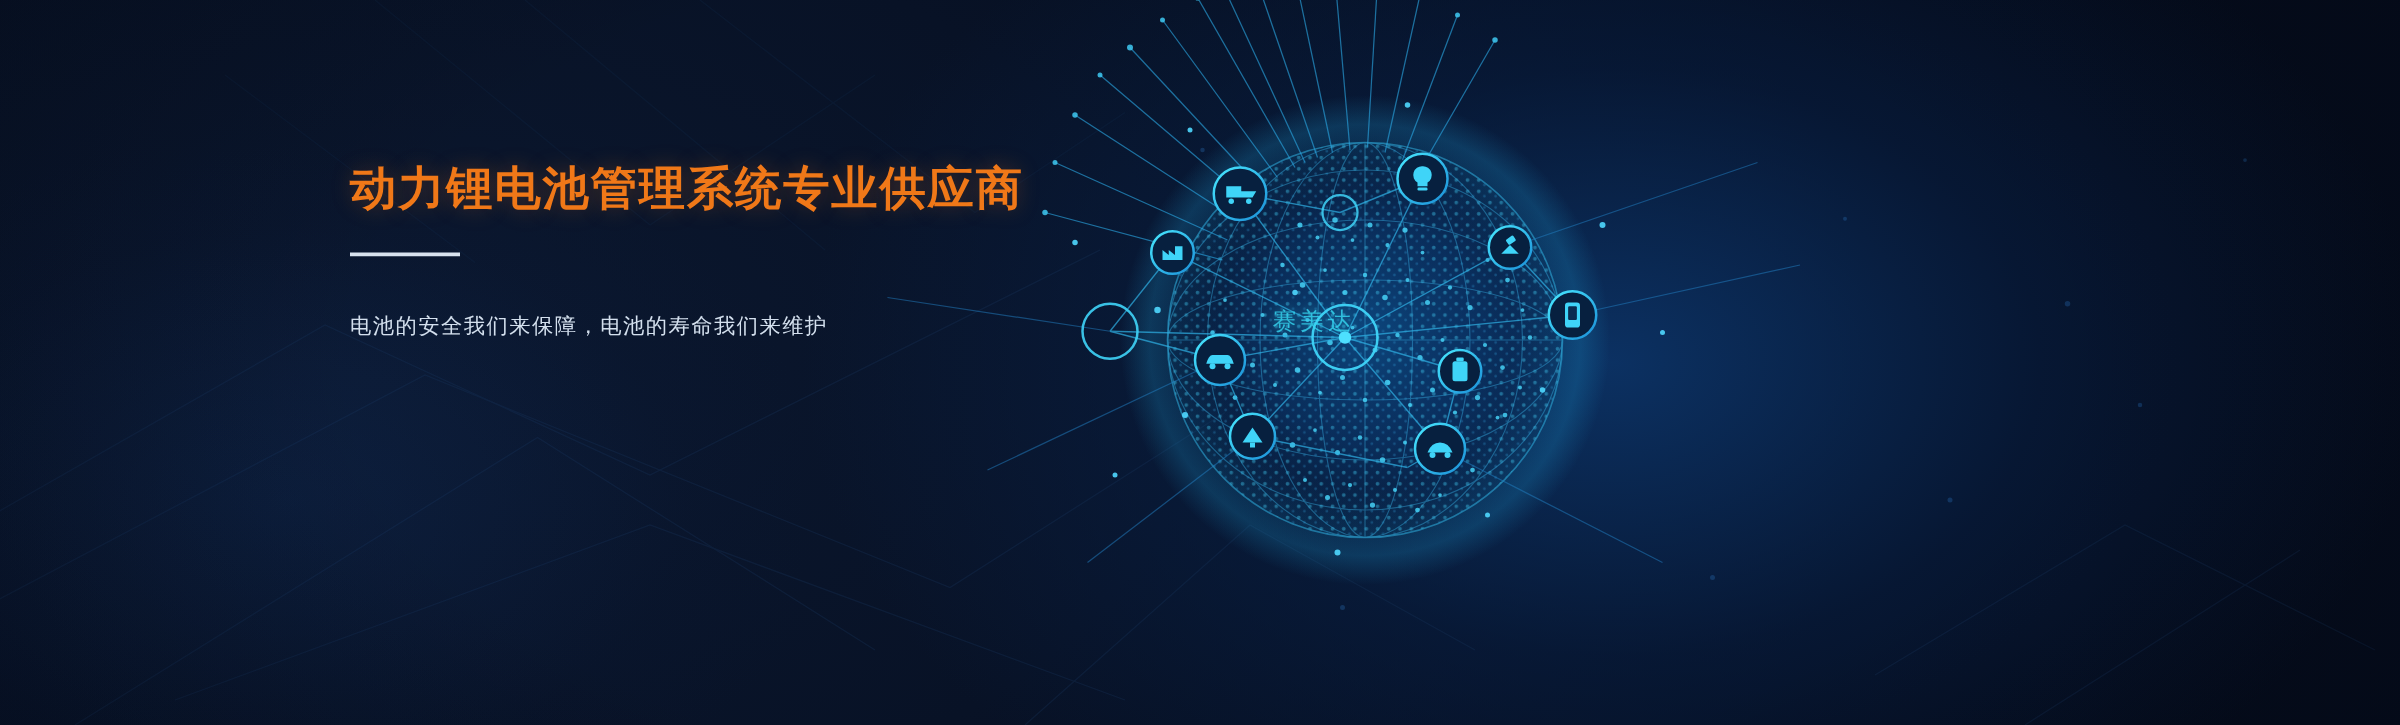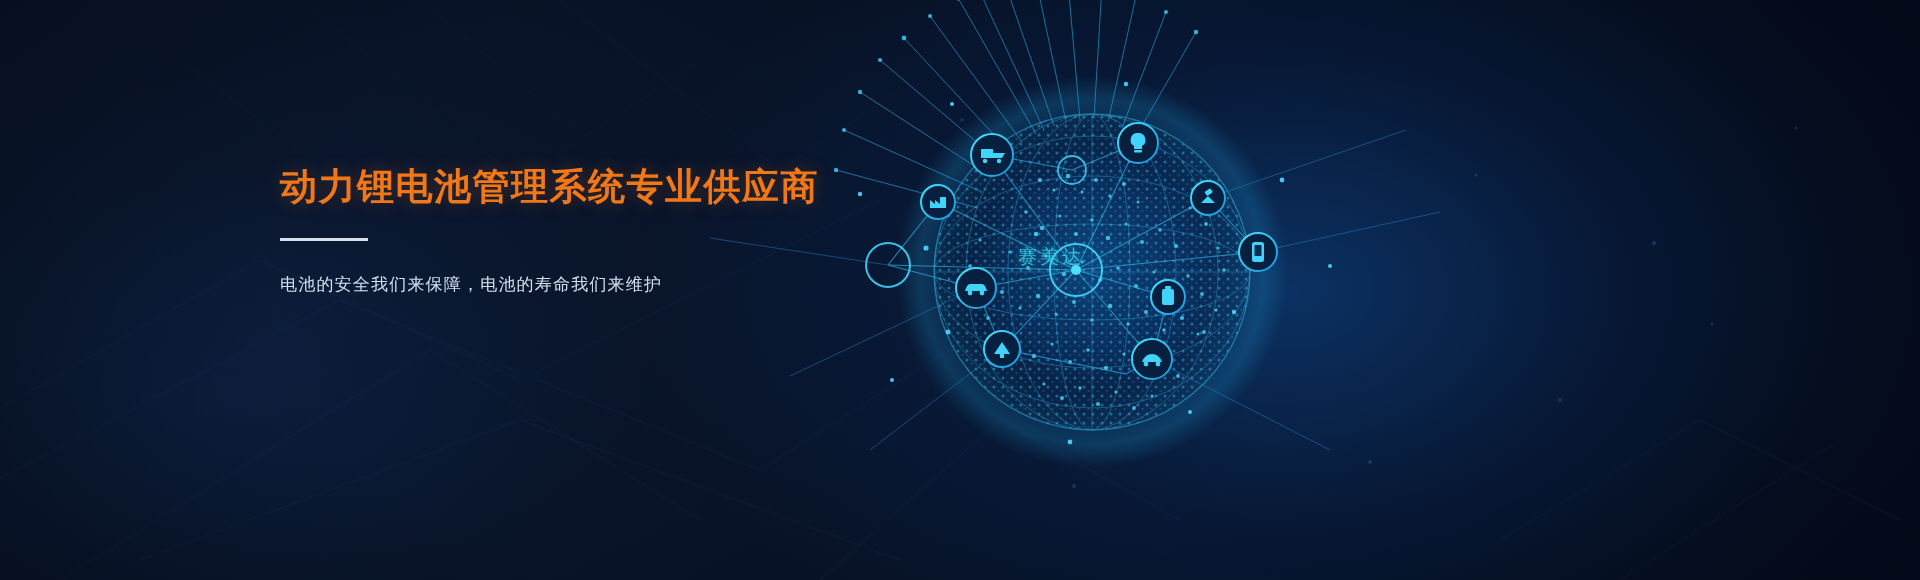--- a/index.html
+++ b/index.html
@@ -33,38 +33,37 @@
   
   .copy { position:absolute; left:280px; top:128px; width:620px; }
   .headline {
     font-size:37px;
     font-weight:700;
     letter-spacing:1.5px;
     color:#F07818;
     line-height:1.25;
     white-space:nowrap;
     text-shadow:0 0 18px rgba(240,120,24,0.28);
-    margin-top:36px;
   }
   .subtitle {
     margin-top:20px;
     font-size:30px;
     font-weight:400;
     letter-spacing:1px;
     color:#eef4fb;
     line-height:1.3;
     white-space:nowrap;
   }
   .rule {
     margin-top:28px;
     width:88px; height:3px;
     background:#d8e2ee;
   }
   .caption {
-    margin-top:32px;
+    margin-top:44px;
     font-size:17px;
     letter-spacing:1.2px;
     color:#d4e0ee;
     white-space:nowrap;
   }
 
   
   .globe-art {
     position:absolute;
     left:830px; top:-20px;

